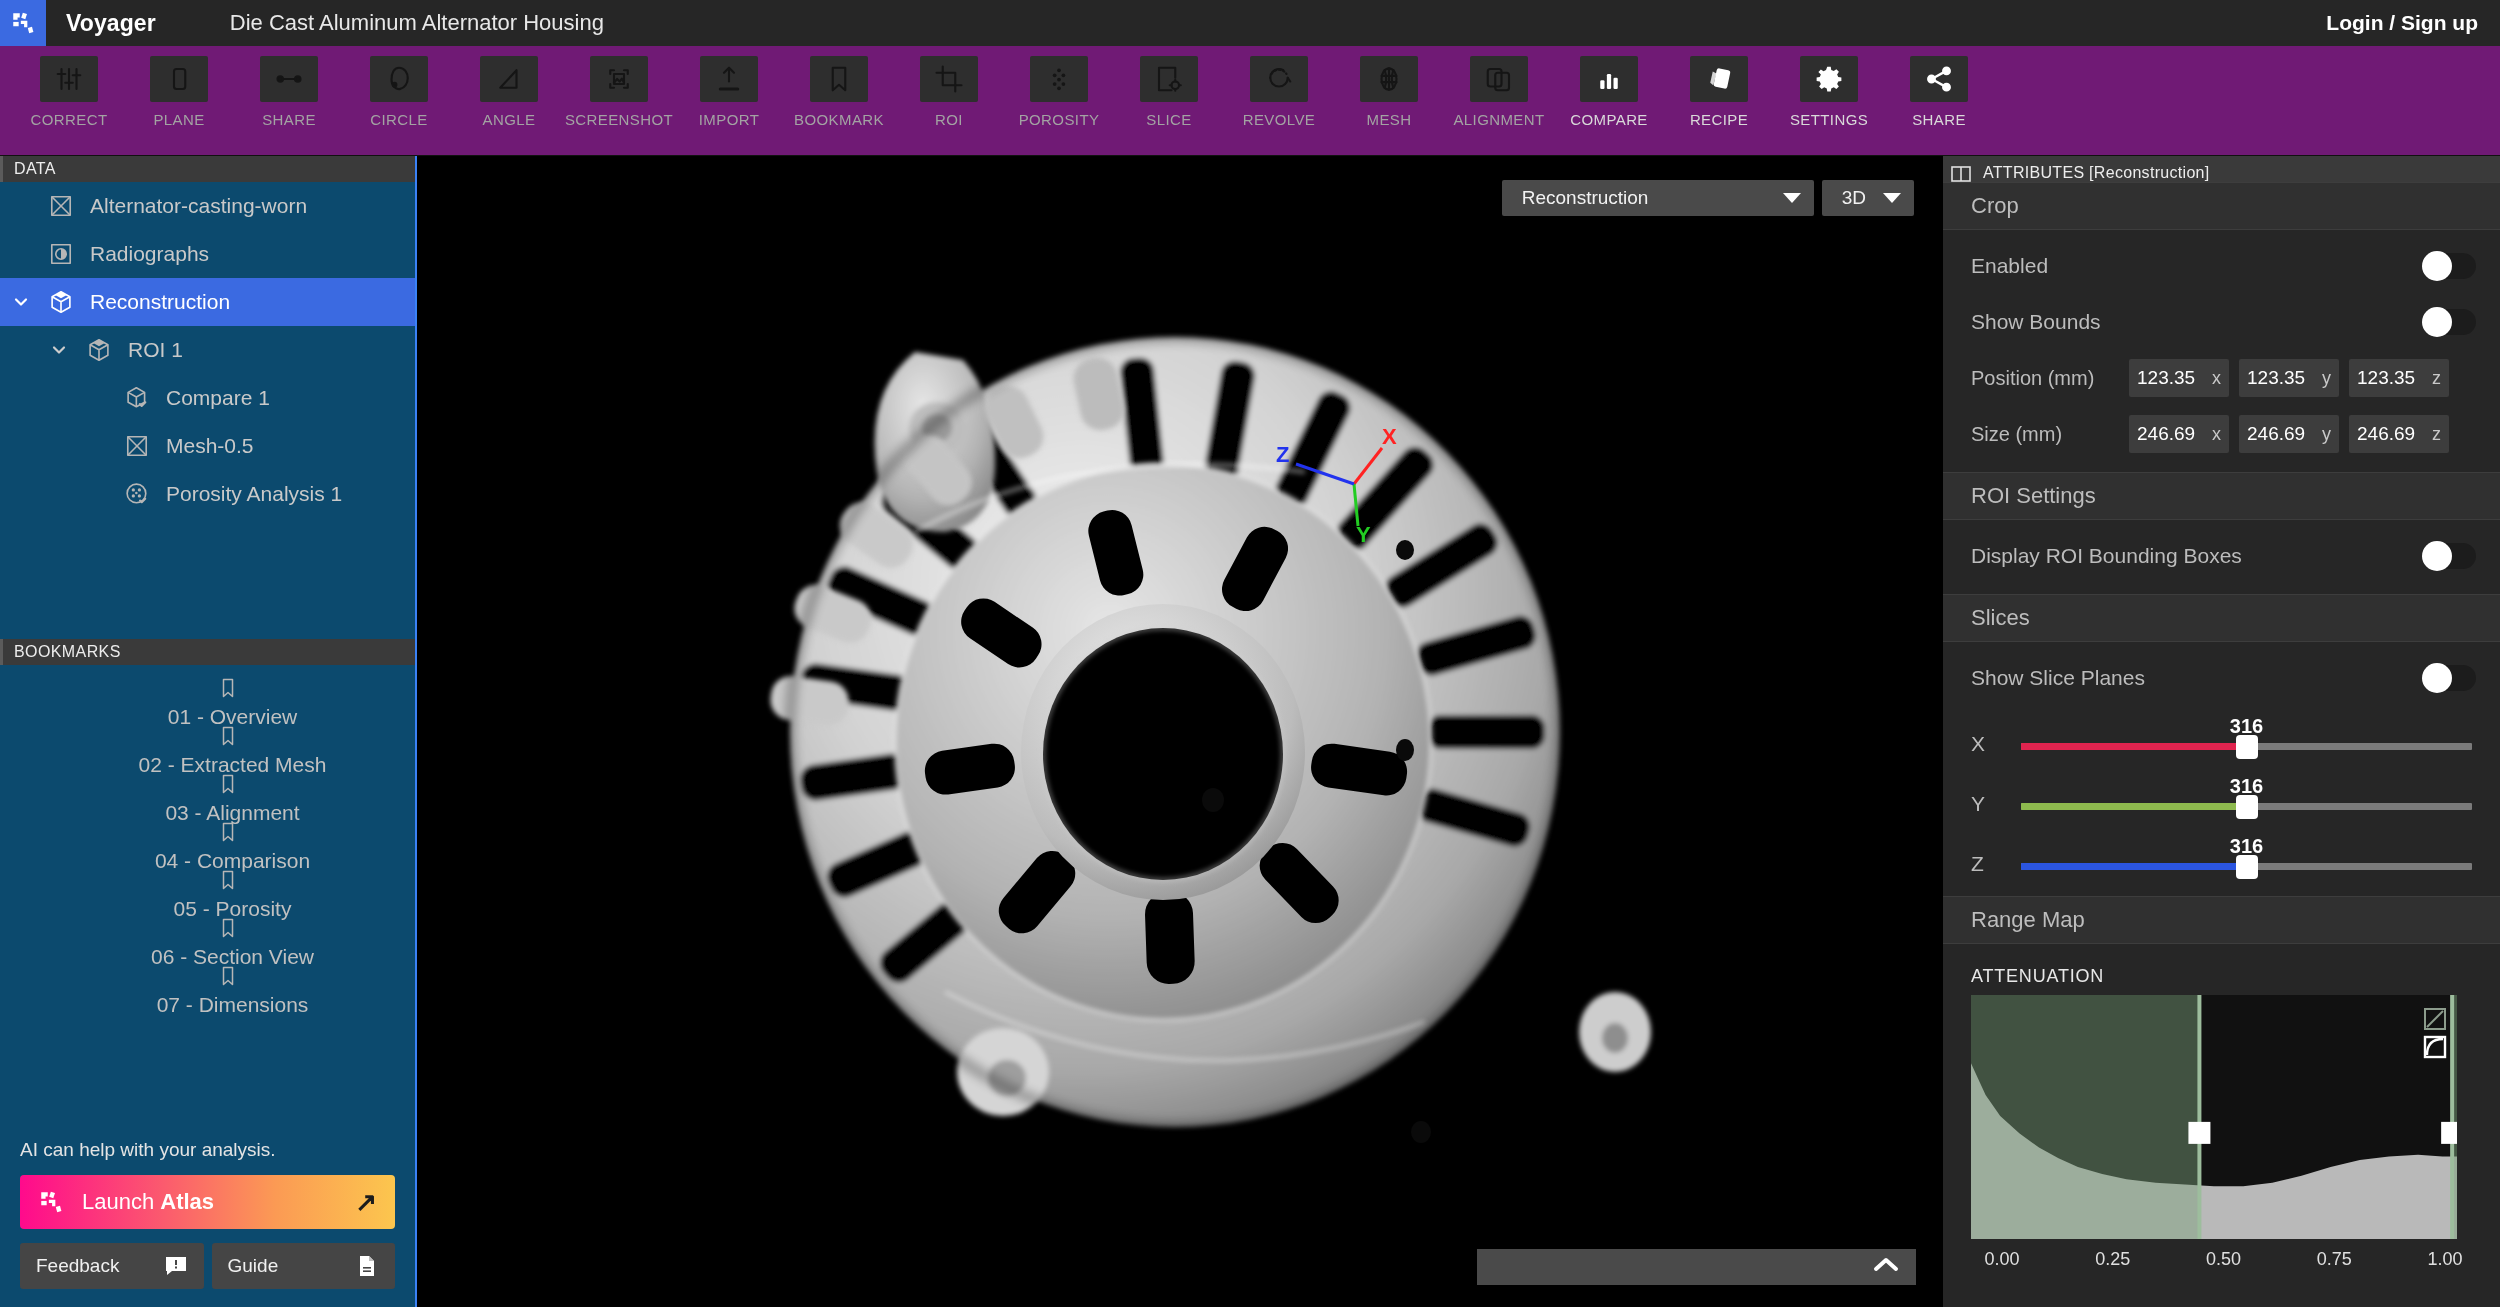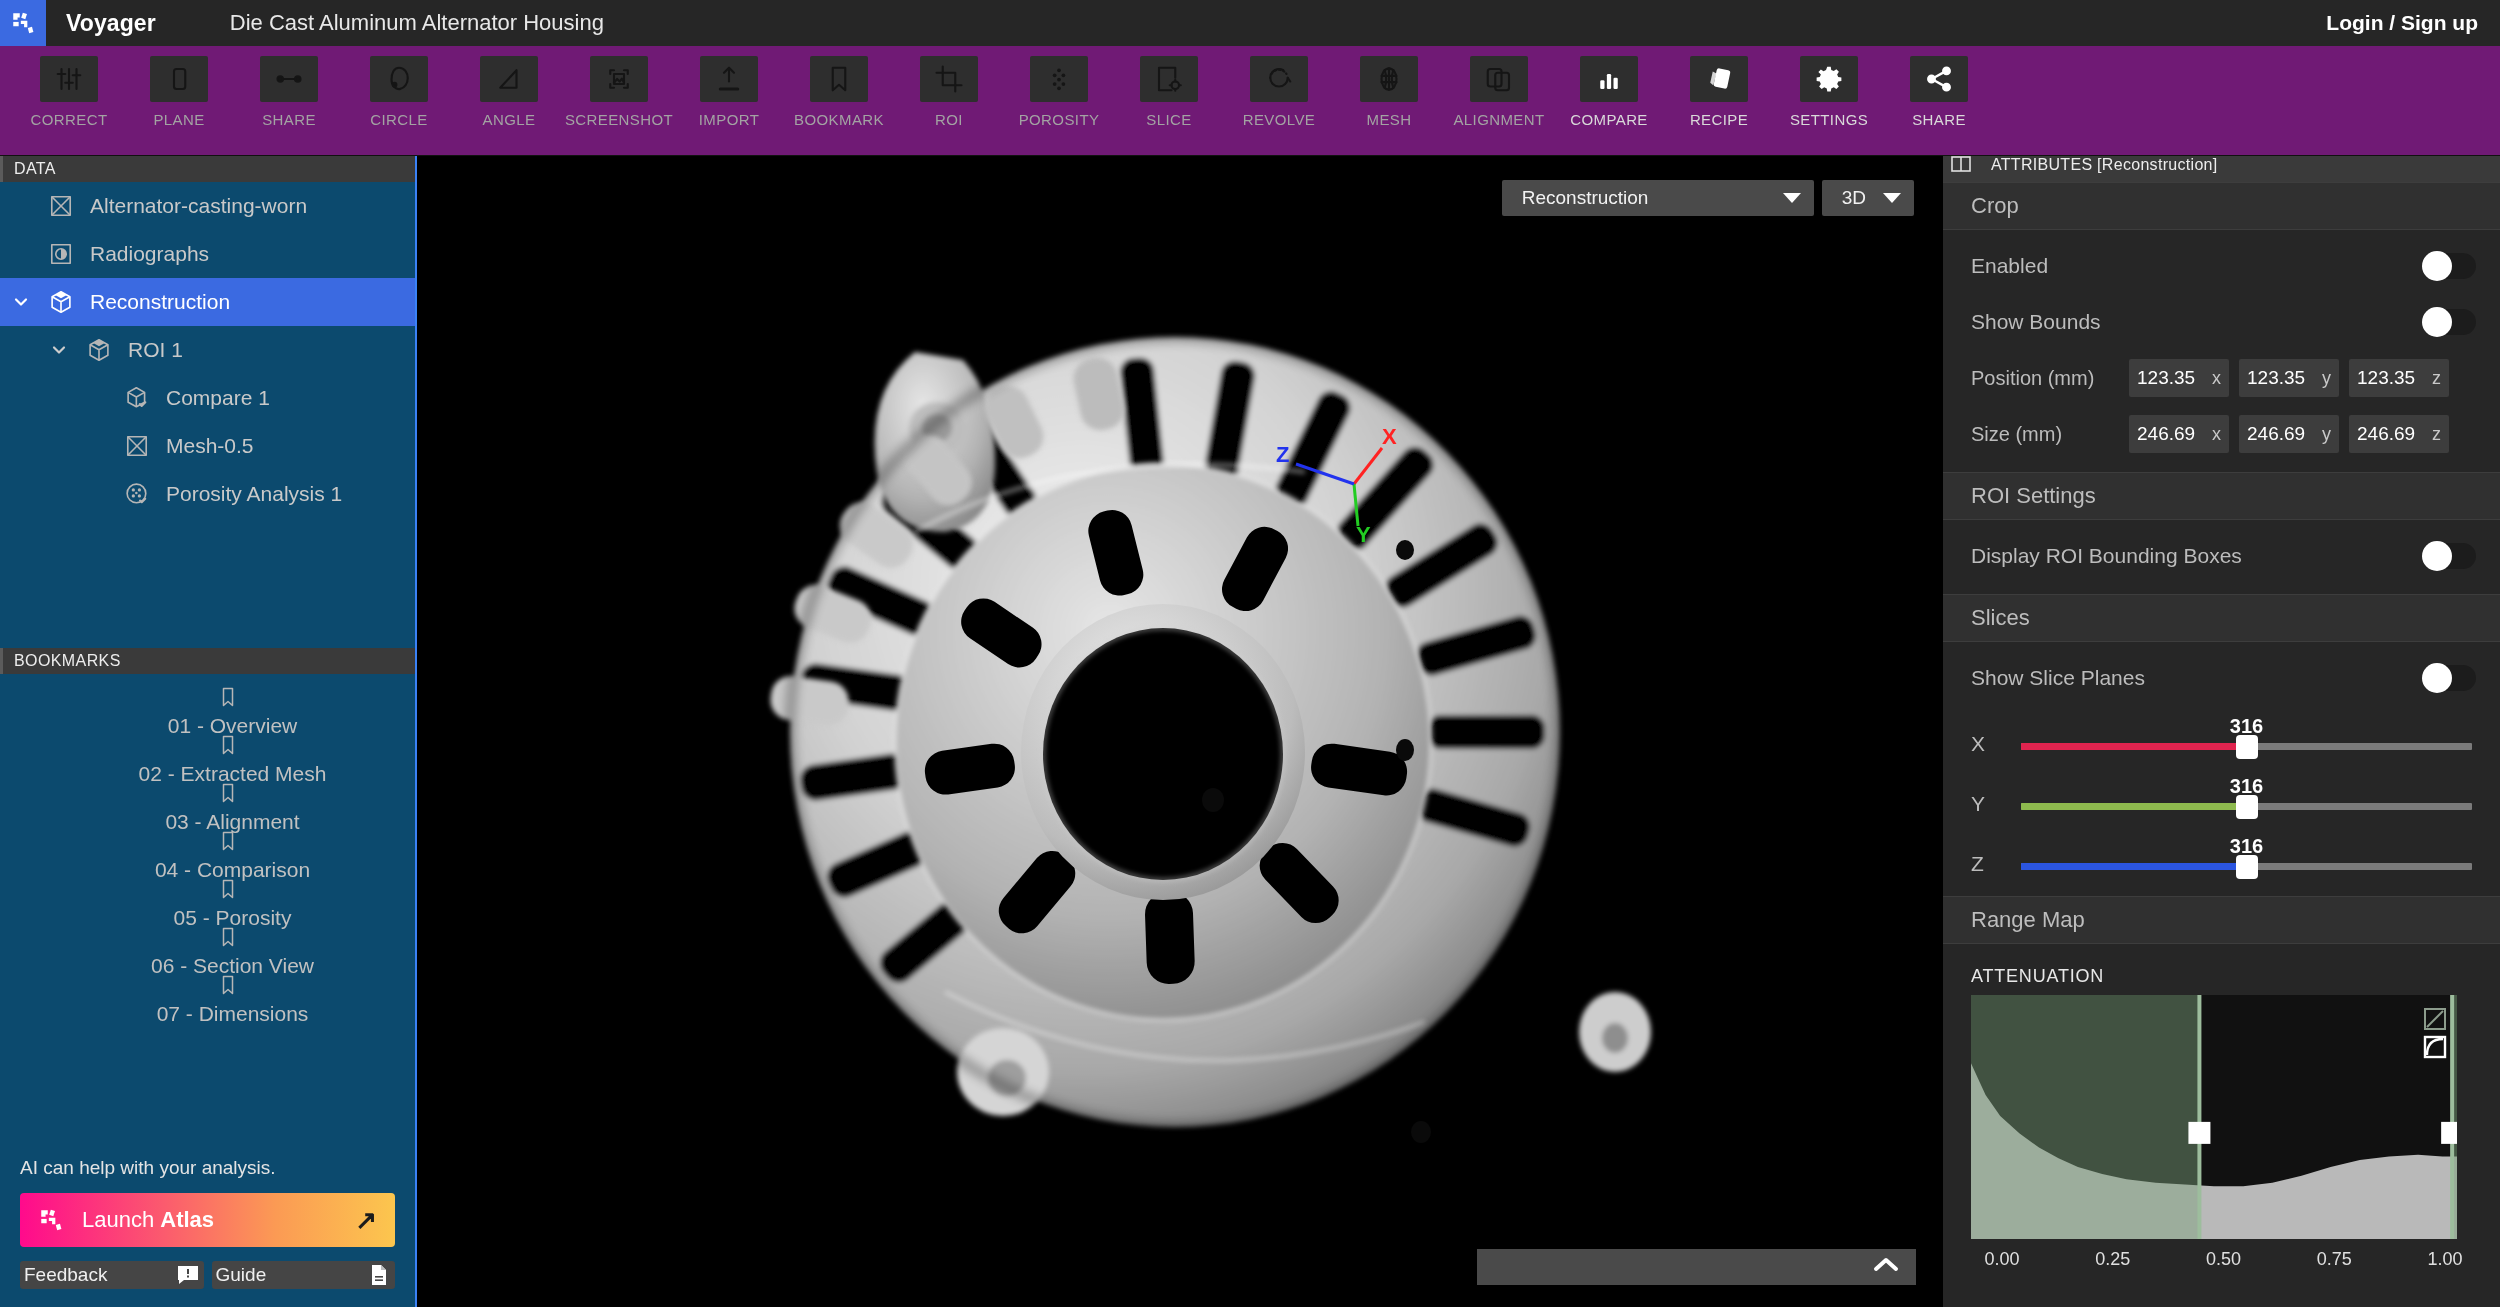--- a/index.html
+++ b/index.html
@@ -94,22 +94,22 @@
     height: 54px; border-radius: 4px; display: flex; align-items: center;
     padding: 0 18px; cursor: pointer;
     background: linear-gradient(90deg, #ff0a8c 0%, #fb5a6e 38%, #fb9a54 68%, #fcc64e 100%);
   }
   .atlas-glyph { width: 26px; height: 26px; flex: 0 0 26px; }
   .atlas-lbl { margin-left: 18px; font-size: 22px; color: #ffffff; }
   .atlas-lbl b { color: #ffffff; }
   .atlas-arrow { margin-left: auto; font-size: 26px; color: #1c1c1c; font-weight: bold; }
   .fg-row { display: flex; gap: 8px; margin-top: 14px; }
   .fg-btn {
-    flex: 1 1 0; height: 28px; background: #454545; border-radius: 3px;
-    display: flex; align-items: center; padding: 0 4px; cursor: pointer;
+    flex: 1 1 0; height: 46px; background: #454545; border-radius: 3px;
+    display: flex; align-items: center; padding: 0 16px; cursor: pointer;
     font-size: 19px; color: #f0f0f0;
   }
   .fg-btn .fg-ico { margin-left: auto; display: flex; align-items: center; }
 
   
   .viewport { flex: 1 1 auto; background: #000; position: relative; min-width: 0; }
   .vp-controls {
     position: absolute; top: 24px; right: 28px; display: flex; gap: 8px; z-index: 5;
   }
   .vp-select {
@@ -130,22 +130,22 @@
     background: #4a4a4a; display: flex; align-items: center; justify-content: flex-end;
     padding-right: 16px; cursor: pointer; z-index: 5;
   }
 
   
   .attrs {
     width: 558px; flex: 0 0 558px; background: #262626;
     display: flex; flex-direction: column; border-left: 1px solid #000;
   }
   .attrs-head {
-    height: 26px; background: #3a3a3a; display: flex; align-items: flex-start;
-    flex: 0 0 26px; padding-left: 8px; gap: 20px;
+    height: 26px; background: #3a3a3a; display: flex; align-items: flex-end;
+    flex: 0 0 26px; padding-left: 8px; gap: 12px;
   }
   .attrs-head .split-ico { display: flex; align-items: center; }
   .attrs-head .ah-title { font-size: 16px; color: #ededed; letter-spacing: .3px; }
   .sect-head {
     height: 48px; background: #303030; display: flex; align-items: center;
     padding-left: 28px; font-size: 22px; color: #bdbdbd;
     border-top: 1px solid #3d3d3d; border-bottom: 1px solid #3d3d3d;
   }
   .sect-body { background: #262626; padding: 8px 0 10px 0; }
   .arow {

